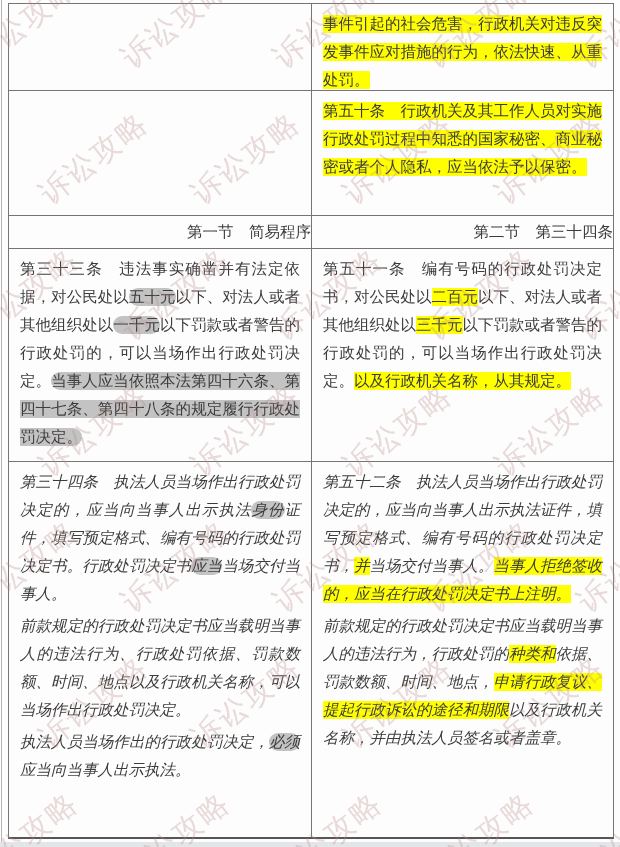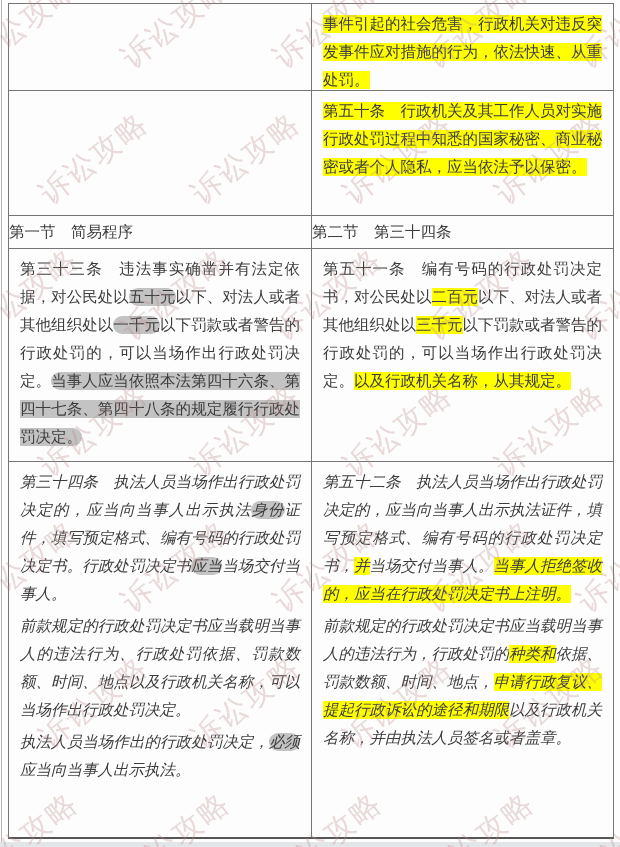--- a/index.html
+++ b/index.html
@@ -57,21 +57,21 @@
     padding: 6px 11px 0 11px;
     color: var(--text-color);
     font-size: 15.5px;
     line-height: 28px;
     text-align: justify;
   }
   .cell.left  { width: 302px; flex: 0 0 302px; }
   .cell.right { flex: 1 1 auto; border-left: 1px solid var(--border-color); }
   .cell p { margin: 0 0 4px 0; }
   .header-row .cell {
-    text-align: left;
+    text-align: right;
     padding: 2px 0 0 0;
     line-height: 29px;
   }
   .seg-yellow { background: var(--highlight-yellow); }
   .seg-gray   { background: var(--highlight-gray); border-radius: 9px; }
   .watermark-layer {
     position: absolute;
     left: 0; top: 0;
     width: 620px; height: 847px;
     pointer-events: none;

